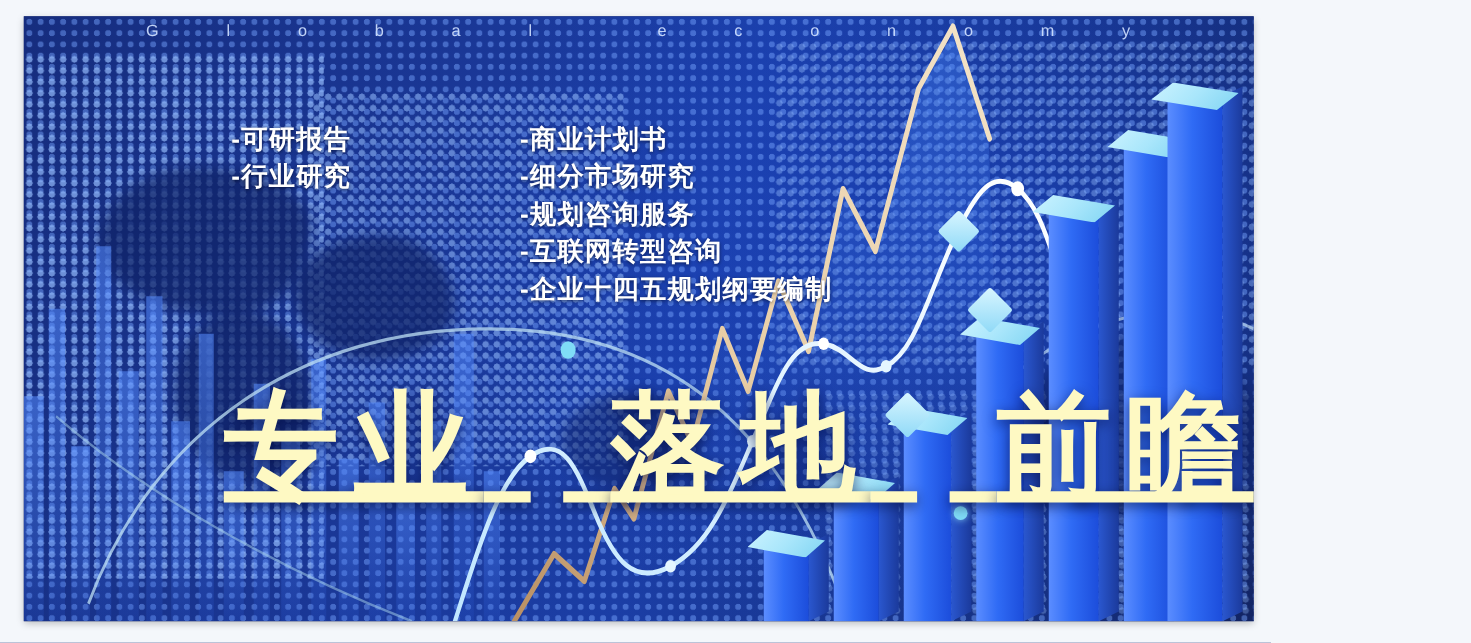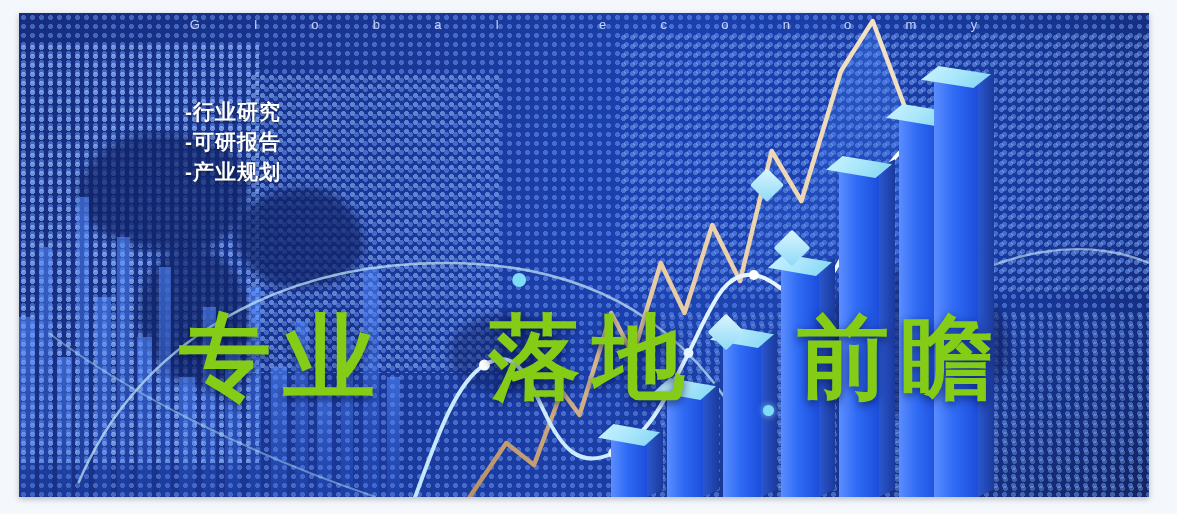--- a/index.html
+++ b/index.html
@@ -1,21 +1,21 @@
 <!DOCTYPE html>
 <html><head>
 <meta charset="utf-8">
 <style>
   html,body{margin:0;padding:0;background:#f4f7fb;}
   body{width:1177px;height:514px;overflow:hidden;font-family:"Liberation Sans","DejaVu Sans",sans-serif;}
 
   #banner{
     position:absolute;
     left:19px; top:13px;
-    width:1130px; height:484px;
+    width:984px; height:484px;
     overflow:hidden;
     background:#13266e;
     box-shadow:0 2px 6px rgba(0,0,0,.25);
   }
 
   
   .bg-base{
     position:absolute; inset:0;
     background:
       radial-gradient(ellipse 70% 110% at 78% 40%, rgba(28,74,210,.55) 0%, rgba(20,48,150,0) 62%),
@@ -93,27 +93,28 @@
     text-shadow:0 1px 3px rgba(0,0,0,.55);
     white-space:nowrap;
   }
   #svc-left{ left:166px; top:84px; }
   #svc-right{ left:397px; top:84px; }
   .svc-col div{ white-space:nowrap; }
 
   #headline{
     position:absolute;
     left:160px; top:298px;
-    color:#84cc16;
+    color:#fef9c3;
     font-size:92px;
     font-weight:bold;
     letter-spacing:12px;
     line-height:1;
     text-shadow:0 3px 10px rgba(0,10,60,.6);
     white-space:nowrap;
+    text-decoration:underline;
   }
   #headline .gap{ display:inline-block; width:26px; }
 
   #footer{
     position:absolute;
     left:170px; top:437px;
     color:#ffffff;
     font-size:22px;
     font-weight:bold;
     white-space:nowrap;
@@ -276,25 +277,31 @@
     <span>n</span>
     <span style="width:44px;display:inline-block"></span>
     <span>o</span>
     <span style="width:44px;display:inline-block"></span>
     <span>m</span>
     <span style="width:44px;display:inline-block"></span>
     <span>y</span>
   </div>
 
   <div class="svc-col" id="svc-left">
+    <div>-可研报告</div>
     <div>-行业研究</div>
-    <div>-可研报告</div>
-    <div>-产业规划</div>
-  </div>
-
+  </div>
+
+  <div class="svc-col" id="svc-right">
+    <div>-商业计划书</div>
+    <div>-细分市场研究</div>
+    <div>-规划咨询服务</div>
+    <div>-互联网转型咨询</div>
+    <div>-企业十四五规划纲要编制</div>
+  </div>
 
   <div id="headline">
     <span>专业</span>
     <span class="gap"></span>
     <span>落地</span>
     <span class="gap"></span>
     <span>前瞻</span>
   </div>
 
 

